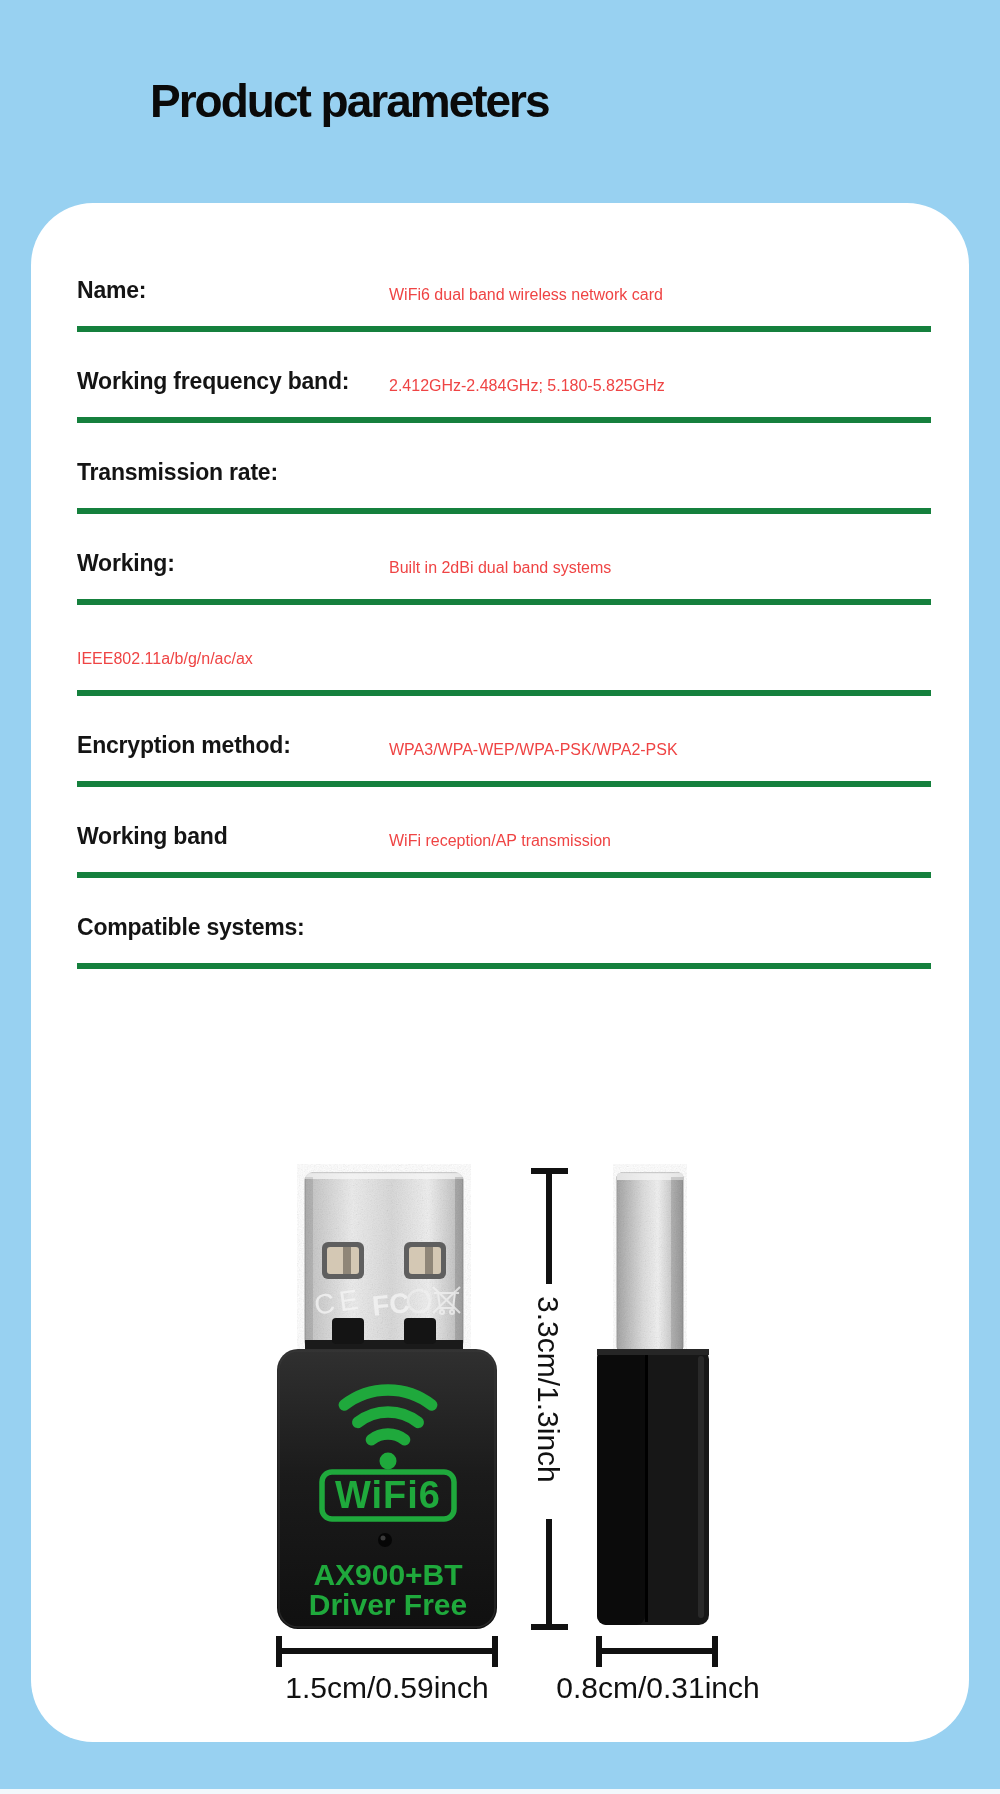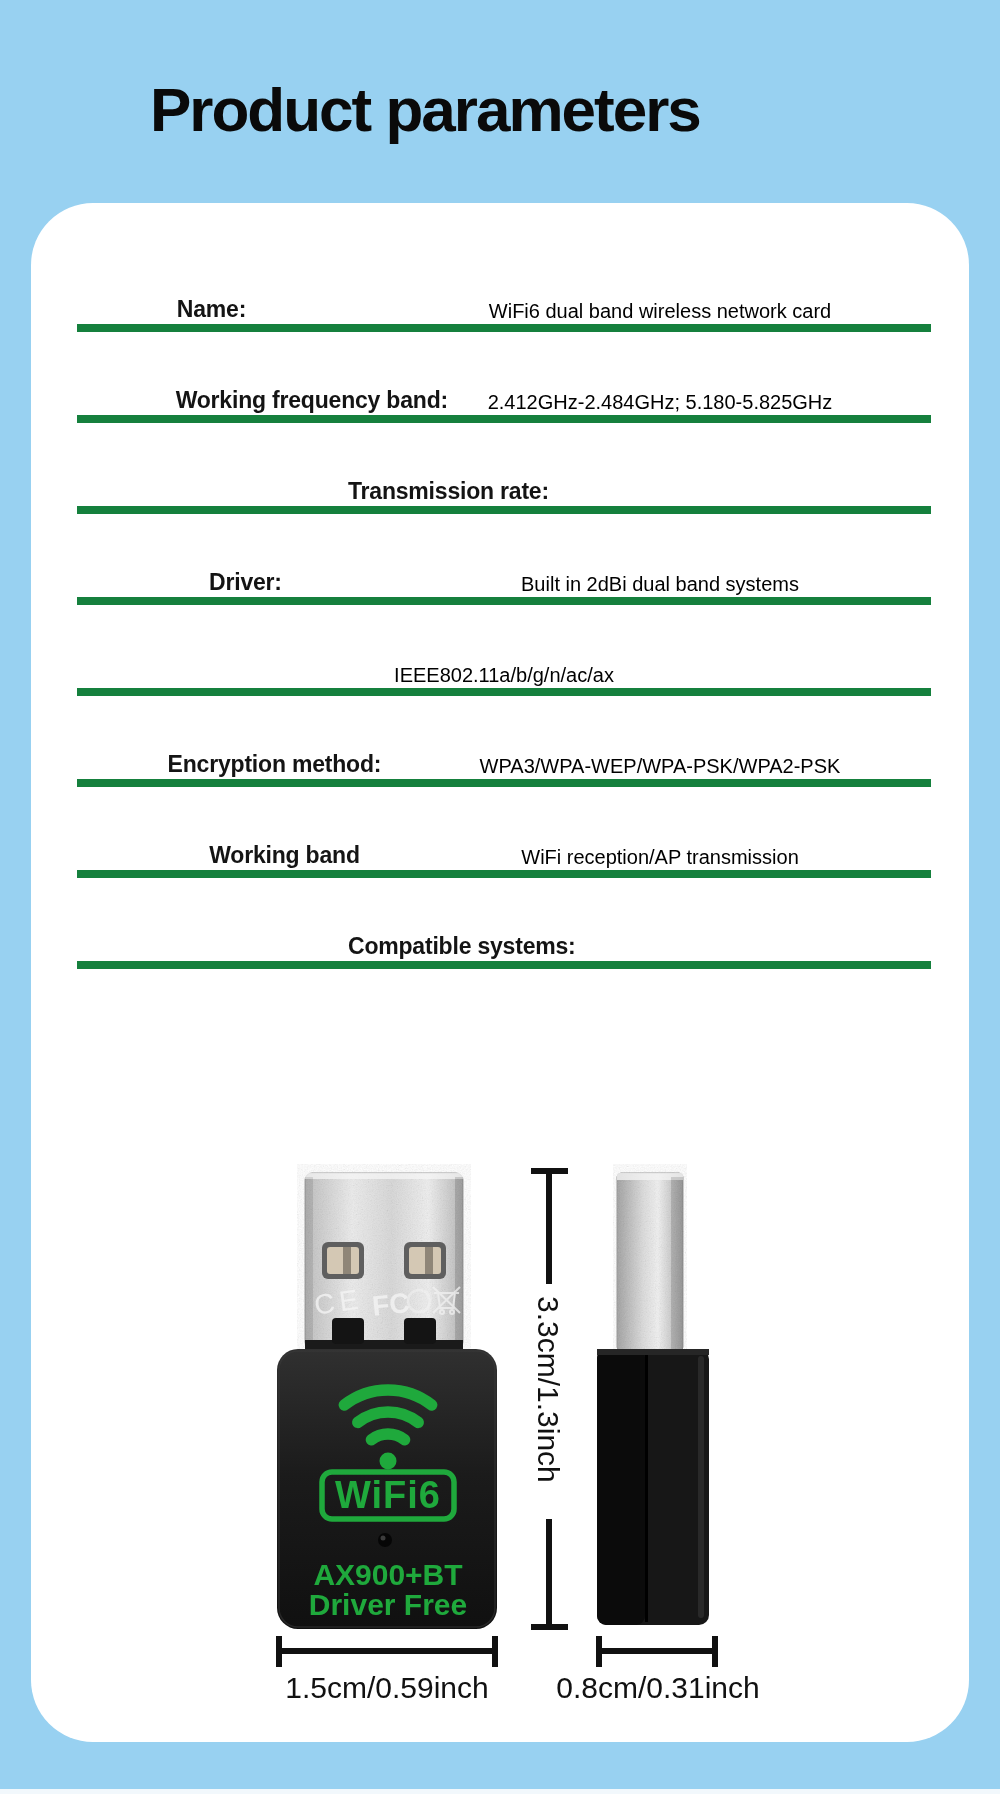--- a/index.html
+++ b/index.html
@@ -3,43 +3,42 @@
 <meta charset="utf-8">
 <style>
   html,body{margin:0;padding:0;}
   .page{
     position:relative; width:1000px; height:1794px;
     background:#98d1f1; overflow:hidden;
     font-family:"Liberation Sans", sans-serif;
   }
   .title{
     position:absolute; left:150px; top:74px; margin:0;
-    font-size:62px; font-weight:bold; letter-spacing:-2px; color:#0a0a0a;
+    font-size:46px; font-weight:bold; letter-spacing:-2px; color:#0a0a0a;
   }
   .card{
     position:absolute; left:31px; top:203px; width:938px; height:1539px;
     background:#ffffff; border-radius:62px;
   }
   .spec{
     position:absolute; left:46px; right:38px; top:38px;
   }
   .spec-row{
     height:91px; box-sizing:border-box;
     display:flex; align-items:flex-end;
-    padding-bottom:0;
-    border-bottom:8px solid #15803d;
-    justify-content:center;
+    padding-bottom:21px;
+    border-bottom:6px solid #15803d;
   }
   .spec-label{
     flex:0 0 312px;
     font-size:23px; font-weight:bold; color:#141414; letter-spacing:-0.2px;
     line-height:1.2;
   }
   .spec-value{
-    font-size:20px; color:#000000; line-height:1.25; white-space:pre;
+    font-size:16px; color:#ef4444; line-height:1.25; white-space:pre;
   }
   .photo{
     position:absolute; left:220px; top:1150px; width:580px; height:570px;
   }
   .bottom-strip{
     position:absolute; left:0; bottom:0; width:100%; height:5px;
     background:#f2f8fc;
   }
   svg text{ font-family:"Liberation Sans", sans-serif; }
 </style>
@@ -57,21 +56,21 @@
         <div class="spec-value">WiFi6 dual band wireless network card</div>
       </div>
       <div class="spec-row">
         <div class="spec-label">Working frequency band:</div>
         <div class="spec-value">2.412GHz-2.484GHz; 5.180-5.825GHz</div>
       </div>
       <div class="spec-row">
         <div class="spec-label">Transmission rate:</div>
       </div>
       <div class="spec-row">
-        <div class="spec-label">Driver:</div>
+        <div class="spec-label">Working:</div>
         <div class="spec-value">Built in 2dBi dual band systems</div>
       </div>
       <div class="spec-row">
         <div class="spec-value">IEEE802.11a/b/g/n/ac/ax</div>
       </div>
       <div class="spec-row">
         <div class="spec-label">Encryption method:</div>
         <div class="spec-value">WPA3/WPA-WEP/WPA-PSK/WPA2-PSK</div>
       </div>
       <div class="spec-row">

